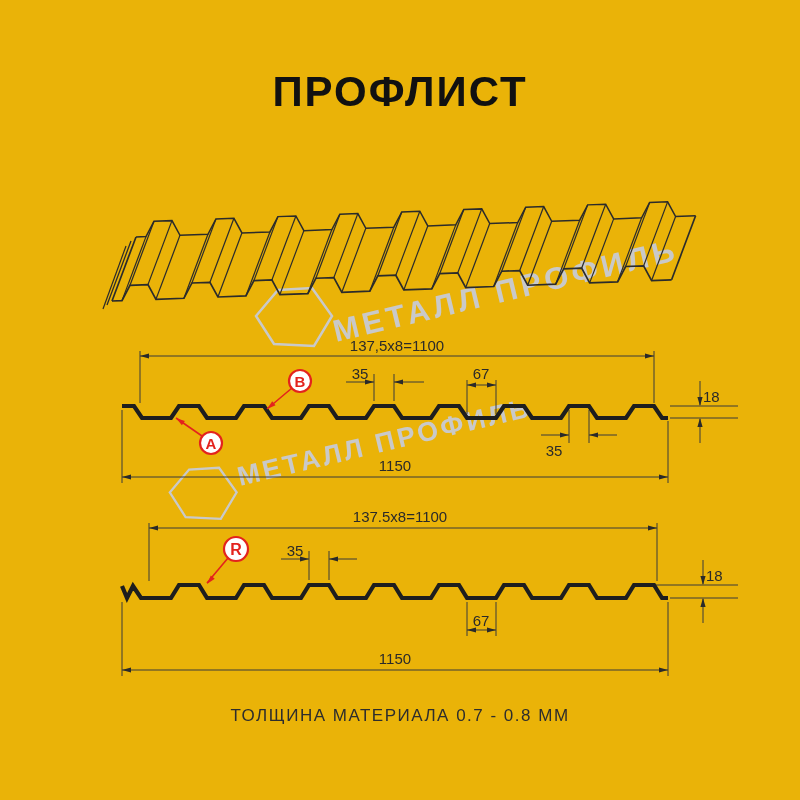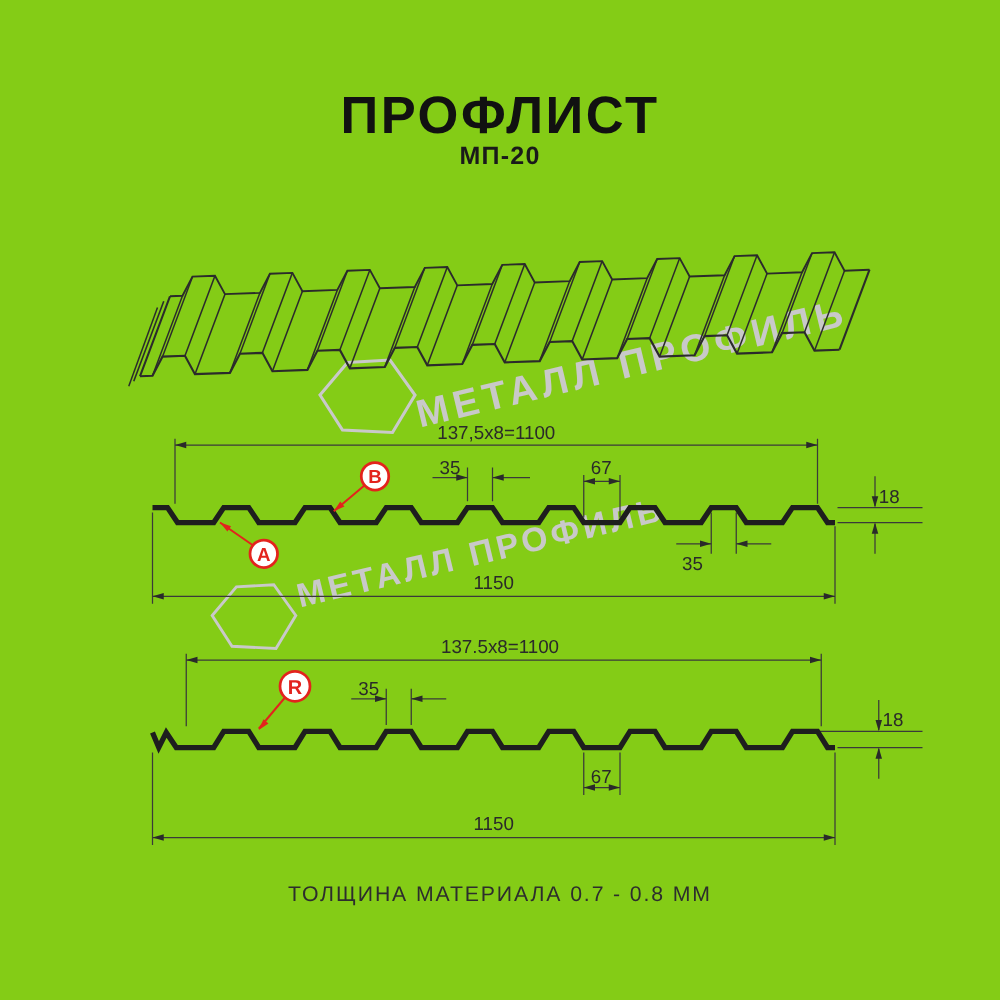--- a/index.html
+++ b/index.html
@@ -1,34 +1,33 @@
 <!DOCTYPE html>
 <html><head>
 <meta charset="utf-8">
 <style>
   html,body{margin:0;padding:0;background:#ffffff;}
-  #page{position:relative;width:800px;height:800px;background:#84cc16;overflow:hidden;
+  #page{position:relative;width:800px;height:800px;background:#eab308;overflow:hidden;
         font-family:"Liberation Sans",sans-serif;}
   #title{position:absolute;left:0;top:68px;width:800px;text-align:center;
          font-size:42px;font-weight:bold;letter-spacing:2px;color:#111;}
   #subtitle{position:absolute;left:0;top:114px;width:800px;text-align:center;
             font-size:20px;font-weight:600;letter-spacing:1px;color:#1a1a1a;}
   #footnote{position:absolute;left:0;top:706px;width:800px;text-align:center;
             font-size:17px;font-weight:500;letter-spacing:1.5px;color:#2d2d2d;}
   svg{position:absolute;left:0;top:0;}
   .dimtxt{font-family:"Liberation Sans",sans-serif;font-size:15px;fill:#2a2a2a;}
   .lbltxt{font-family:"Liberation Sans",sans-serif;font-weight:bold;}
   .wmtxt{font-family:"Liberation Sans",sans-serif;font-weight:600;}
 </style>
 </head>
 <body>
 
 <div id="page">
   <div id="title">ПРОФЛИСТ</div>
-  <div id="subtitle">МП-20</div>
 
   <svg id="cv" width="800" height="800" viewBox="0 0 800 800">
 
     <g id="wm1">
       <path id="wm1logo" fill="none" stroke="#c9c9c9" stroke-width="2.5" d="M256,316 L278,290 L312,288 L332,316 L314,346 L274,344 Z"></path>
       <text id="wm1text" class="wmtxt" font-size="31" letter-spacing="4" fill="#c9c9c9" transform="translate(336,342) rotate(-13.5)">МЕТАЛЛ ПРОФИЛЬ</text>
     </g>
 
     <g id="wm2">
       <path id="wm2logo" fill="none" stroke="#c9c9c9" stroke-width="2.3" d="M169.76,492.4 L189.12,469.52 L219.04,467.76 L236.64,492.4 L220.8,518.8 L185.6,517.04 Z"></path>

